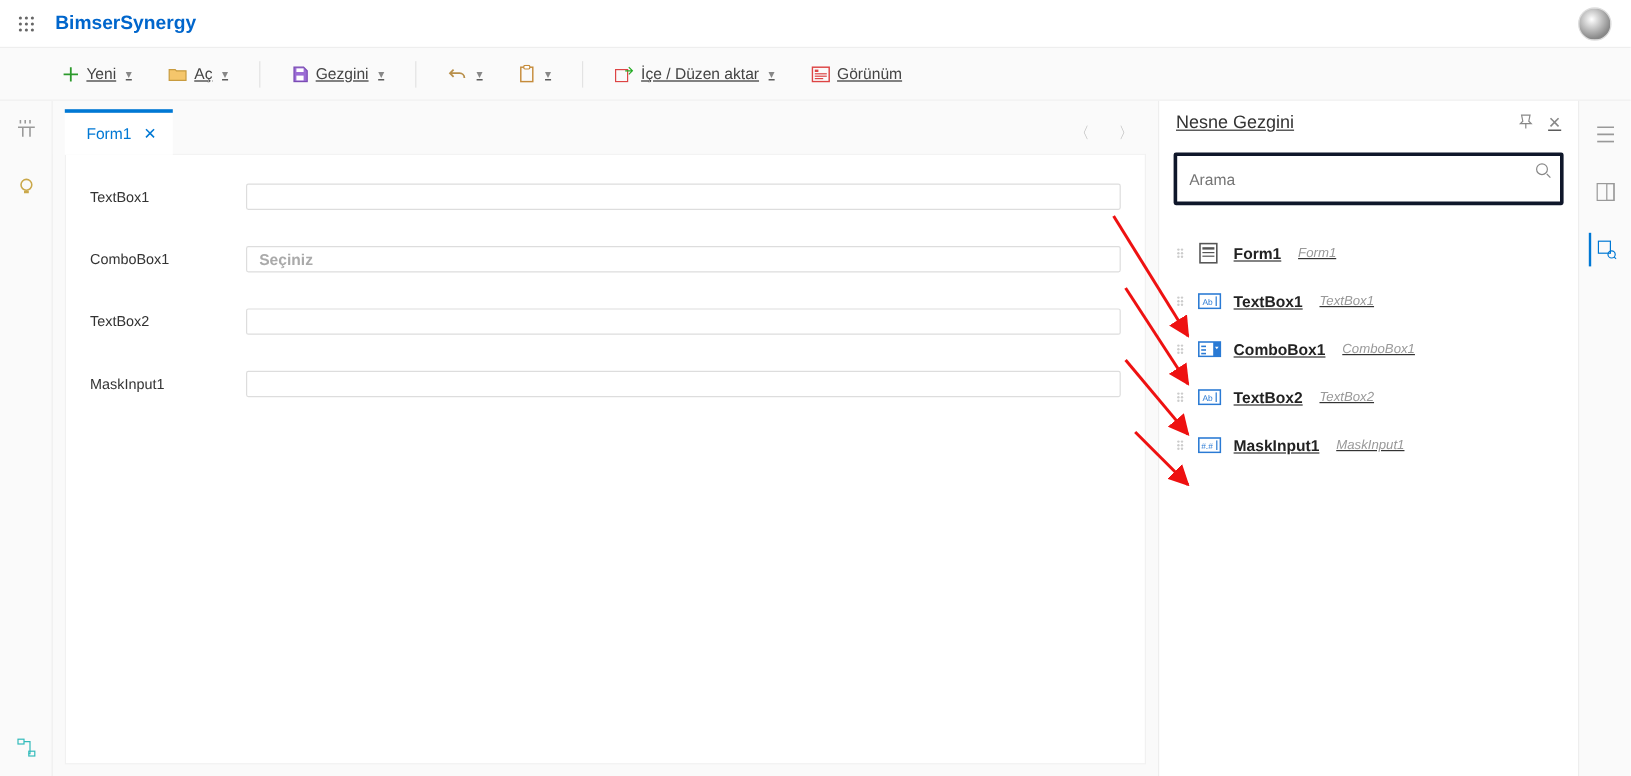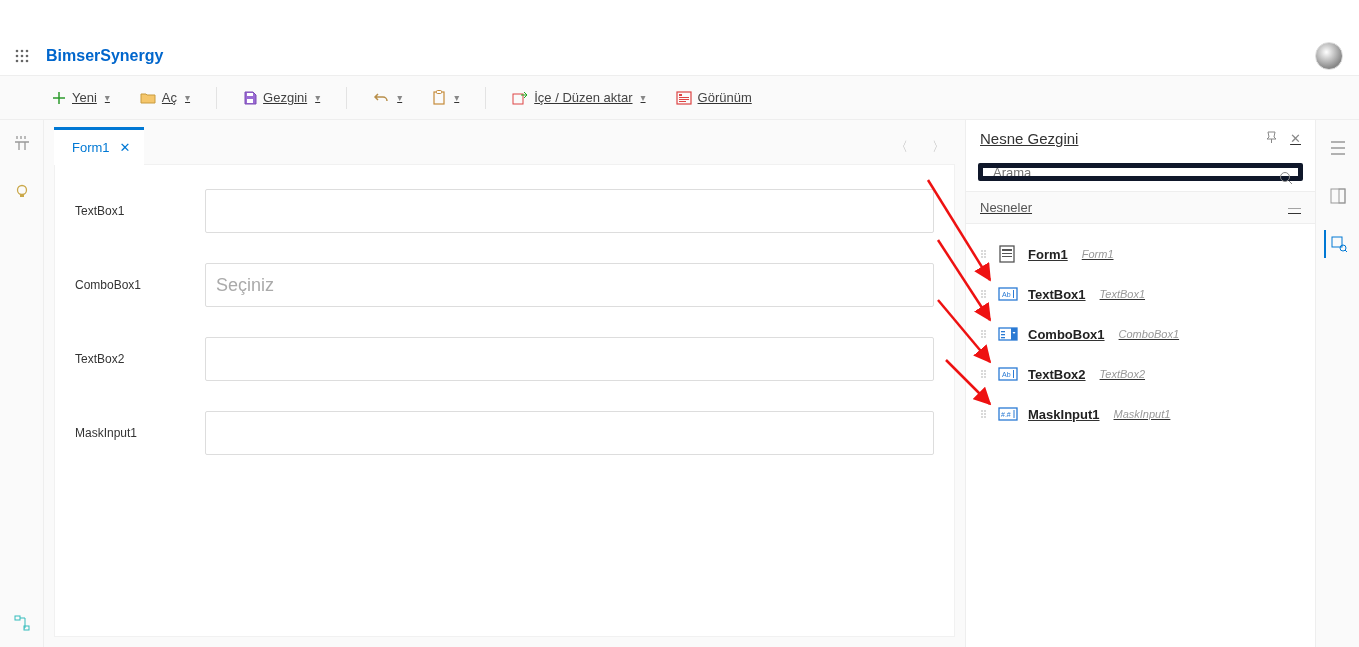--- a/index.html
+++ b/index.html
@@ -1,20 +1,20 @@
 <!DOCTYPE html>
 <html><head>
 <meta charset="utf-8">
 <style>
   * { box-sizing: border-box; }
   html, body { margin: 0; padding: 0; font-family: "Segoe UI", Arial, sans-serif; font-size: 13px; color: #333; background: #fff; height: 100%; }
   body { display: flex; flex-direction: column; width: 1359px; height: 647px; overflow: hidden; position: relative;}
   
   
-  .menubar { height: 40px; display: flex; align-items: center; padding: 0 8px; border-bottom: 1px solid #eee; margin-top: 36px;}
+  .menubar { height: 40px; display: flex; align-items: center; padding: 0 8px; border-bottom: 1px solid #eee;}
   .app-grid { width: 28px; height: 28px; display: flex; align-items: center; justify-content: center; color:#666; }
   .brand { color: #0066cc; font-size: 16px; font-weight: 600; margin-left: 10px; margin-right: 30px; }
   .menu-items { display: flex; gap: 28px; color: #666; font-size: 13px;}
   .menu-items span { cursor: pointer; }
   .avatar { margin-left: auto; width: 28px; height: 28px; border-radius: 50%; background: radial-gradient(circle at 40% 35%, #fff 0%, #ccc 30%, #888 70%); margin-right: 8px; border: 1px solid #ddd;}
   
   
   .toolbar { height: 44px; display: flex; align-items: center; padding: 0 8px 0 44px; background: #fafafa; border-bottom: 1px solid #eee; gap: 14px; text-decoration: underline;}
   .tbtn { display: flex; align-items: center; gap: 6px; padding: 4px 8px; color: #444; cursor: pointer; font-size: 13px;}
   .tbtn svg { flex-shrink: 0; }
@@ -30,28 +30,28 @@
   
   .center { flex: 1; display: flex; flex-direction: column; min-width: 0; background: #fafafa;}
   .tabbar { height: 44px; display: flex; align-items: flex-end; background: #fafafa; position: relative; padding-left: 10px;}
   .tab { background: #fff; border-top: 3px solid #0078d4; padding: 10px 14px 10px 18px; display: flex; align-items: center; gap: 10px; color: #0078d4; font-size: 13px; position: relative; top: 1px; }
   .tab-close { color: #0078d4; font-size: 13px; cursor: pointer; }
   .tab-nav { margin-left: auto; margin-right: 20px; display: flex; gap: 24px; color: #bbb; padding-bottom: 8px;}
   
   .canvas { flex:1; background: #fff; margin: 0 10px 10px 10px; border: 1px solid #f1f1f1; padding: 24px 20px; overflow: auto;}
   .form-row { display: flex; align-items: center; margin-bottom: 30px;}
   .form-label { width: 130px; font-size: 12px; color: #333;}
-  .form-input { flex: 1; height: 44px; border: 1px solid #ddd; border-radius: 2px; padding: 4px 10px; font-size: 18px; color: #333; background: #fff;}
+  .form-input { flex: 1; height: 22px; border: 1px solid #ddd; border-radius: 2px; padding: 4px 10px; font-size: 13px; color: #333; background: #fff; font-weight: bold;}
   .form-input::placeholder { color: #aaa;}
   
   .right-panel { width: 350px; border-left: 1px solid #eee; background: #fff; display: flex; flex-direction: column; text-decoration: underline;}
   .panel-header { display: flex; align-items: center; padding: 10px 14px ; font-size: 15px; color: #333;}
   .panel-header .ph-actions { margin-left: auto; display: flex; gap: 12px; color: #888; font-size: 13px;}
   .panel-search { padding: 6px 12px 10px 12px; position: relative;}
-  .panel-search input { width: 100%; height: 16px; border: 5px solid #0f172a; padding: 4px 30px 4px 10px; font-size: 13px; border-radius: 2px;}
+  .panel-search input { width: 100%; height: 44px; border: 3px solid #0f172a; padding: 4px 30px 4px 10px; font-size: 13px; border-radius: 2px;}
   .panel-search .ps-icon { position: absolute; right: 22px; top: 14px; color: #888;}
   
   .panel-section { background: #fafafa; border-top: 1px solid #eee; border-bottom: 1px solid #eee; padding: 8px 14px; display: flex; align-items: center; color: #555; font-size: 13px;}
   .panel-section .sec-toggle { margin-left: auto; color: #999; cursor: pointer; }
   
   .tree { padding: 10px 4px 10px 4px; flex:1; overflow:auto;}
   .tree-item { display: flex; align-items: center; gap: 10px; padding: 10px 8px; cursor: pointer;}
   .tree-item.child { padding-left: 8px;}
   .drag-handle { color: #ccc; display:flex; flex-direction: column; gap:1px; width: 10px; align-items:center;}
   .dh-row { display:flex; gap:1px;}
@@ -219,24 +219,20 @@
     </div>
     <div class="panel-search">
       <input placeholder="Arama" style="">
       <span class="ps-icon">
         <svg width="14" height="14" viewBox="0 0 14 14">
             <circle cx="6" cy="6" r="4.5" fill="none" stroke="#888"></circle>
             <path d="M10 10l3 3" stroke="#888"></path>
           </svg>
       </span>
     </div>
-    <div class="panel-section">
-      <span>Nesneler</span>
-      <span class="sec-toggle">—</span>
-    </div>
     <div class="tree" id="tree">
         <div class="tree-item">
           <div class="drag-handle">
             <div class="dh-row">
               <div class="dh-dot"></div>
               <div class="dh-dot"></div>
             </div>
             <div class="dh-row">
               <div class="dh-dot"></div>
               <div class="dh-dot"></div>

